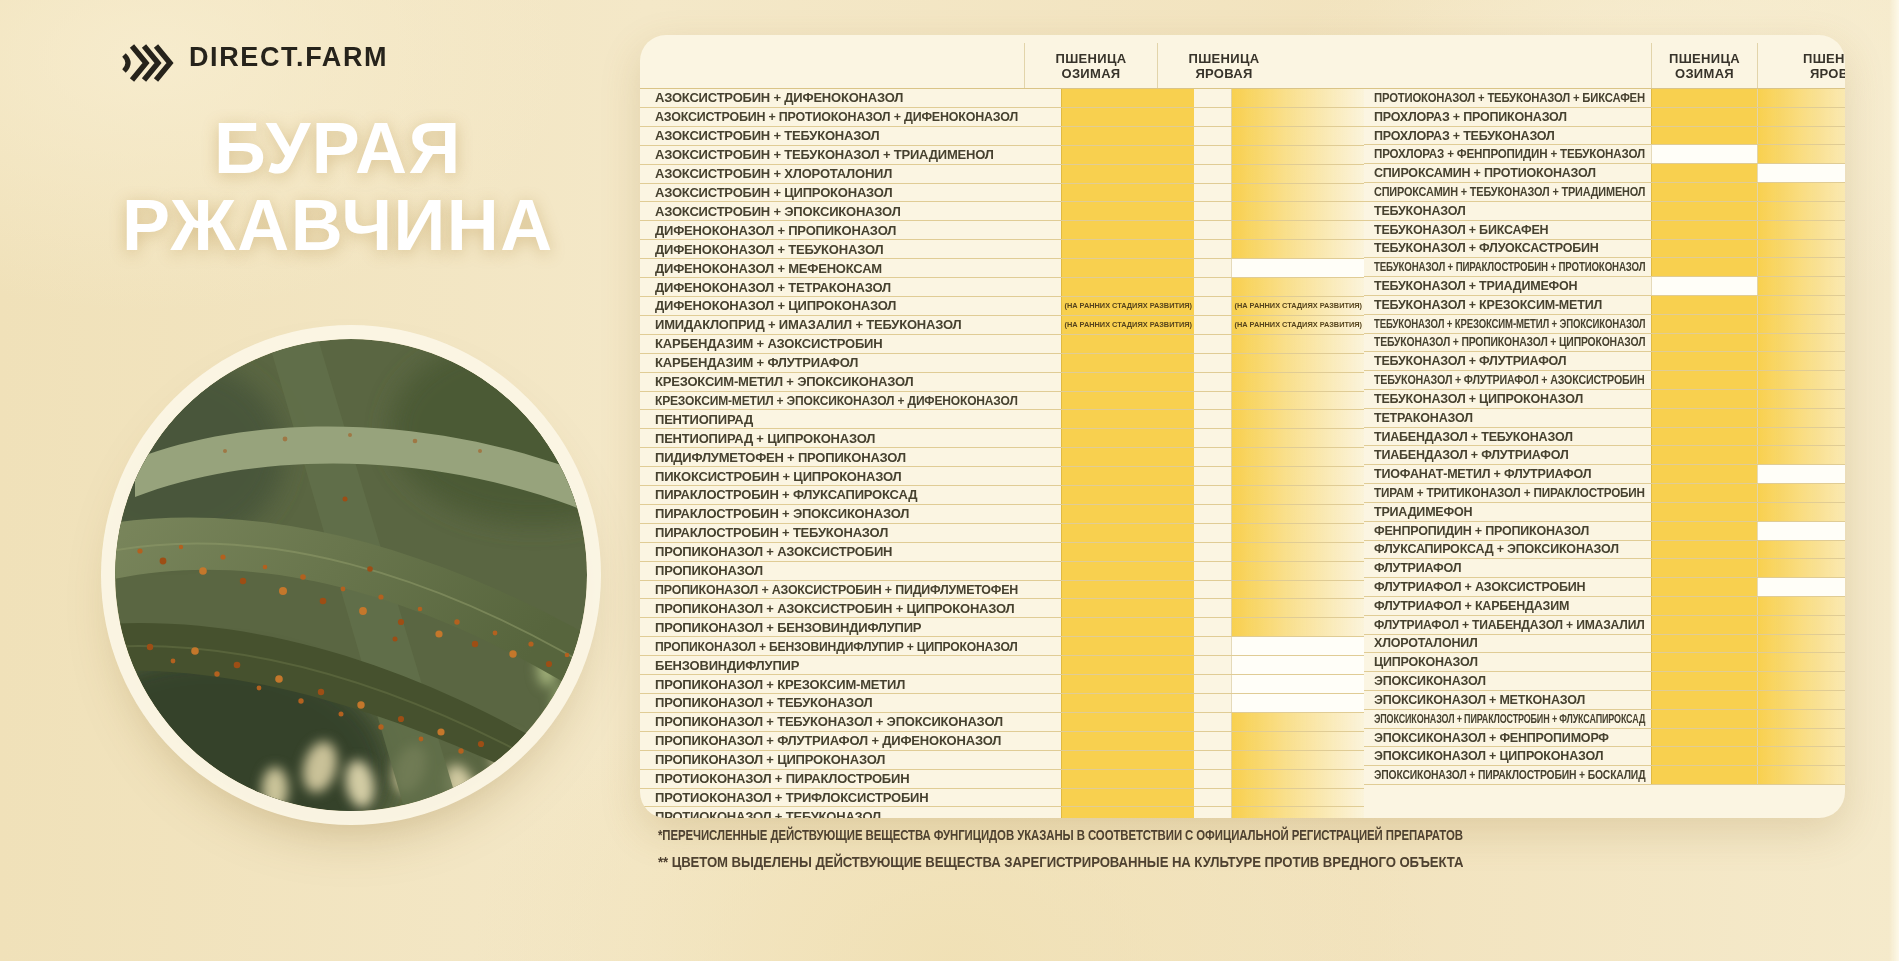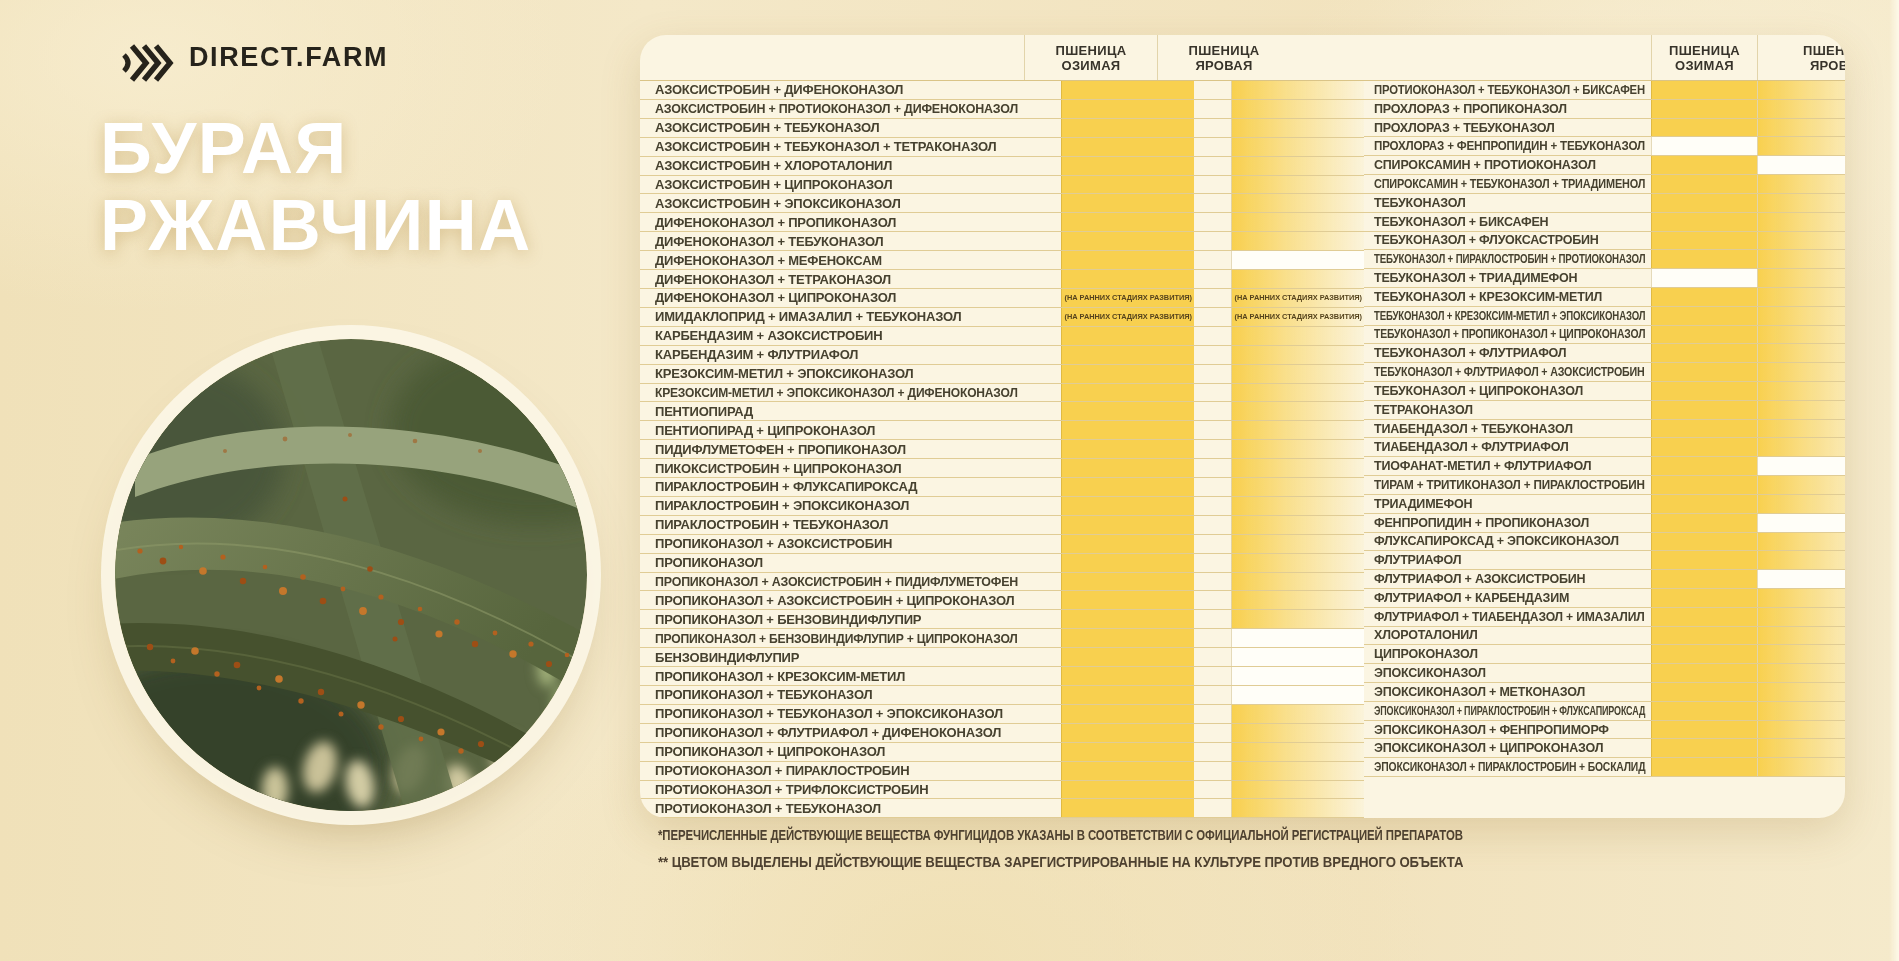--- a/index.html
+++ b/index.html
@@ -13,36 +13,36 @@
       linear-gradient(90deg,#F0E1B9 0%, #F4E8C8 34%, #F2E3BE 72%, #F5EACB 100%);}
   .page::after{content:"";position:absolute;right:0;top:0;width:10px;height:100%;
     background:linear-gradient(90deg,rgba(255,252,240,0),rgba(255,252,240,.8));}
 
   
   .brand{position:absolute;left:120px;top:42px;display:flex;align-items:flex-start;gap:15px;}
   .brand svg{display:block;}
   .brand-name{font-size:27px;font-weight:700;letter-spacing:1.6px;color:#26231B;}
 
   
-  .title{position:absolute;left:100px;top:110px;margin:0;color:#FFFFFF;font-weight:700;
+  .title{position:absolute;left:122px;top:110px;margin:0;color:#FFFFFF;font-weight:700;
     font-size:72px;line-height:77px;letter-spacing:1.5px;
-    text-shadow:0 3px 16px rgba(163,120,40,.35);}
+    text-shadow:0 3px 16px rgba(163,120,40,.35);text-align:center;}
   .title span{display:block;}
 
   
   .photo{position:absolute;left:115px;top:339px;width:472px;height:472px;border-radius:50%;
     overflow:hidden;box-shadow:0 0 0 14px rgba(251,245,229,.95), 0 28px 55px -12px rgba(120,85,20,.35);}
   .photo svg{display:block;}
 
   
   .card{position:absolute;left:640px;top:35px;width:1205px;height:783px;background:#FBF5E2;
     border-radius:26px;overflow:hidden;display:flex;align-items:flex-start;
     box-shadow:0 14px 40px rgba(140,100,25,.18);}
   .table{position:relative;}
-  .thead{display:grid;height:45px;border-bottom:1px solid rgba(186,148,44,.5);}
+  .thead{display:grid;height:45px;border-bottom:1px solid rgba(186,148,44,.5);margin-top:8px;}
   .row{display:grid;border-bottom:1px solid rgba(186,148,44,.42);}
   .t-left .thead,.t-left .row{grid-template-columns:384px 133px 133px;}
   .t-right .thead,.t-right .row{grid-template-columns:287px 106px 162px;}
   .t-left .row{height:17.92px;gap:37px;}
   .t-right .row{height:17.82px;}
   .th{display:flex;align-items:center;justify-content:center;text-align:center;
     border-left:1px solid rgba(170,135,40,.30);}
   .th span{display:inline-block;width:80px;font-size:13px;font-weight:700;line-height:15px;
     letter-spacing:.3px;color:#37332A;}
   .label{display:flex;align-items:center;padding:0 6px 0 15px;overflow:hidden;}
@@ -215,21 +215,21 @@
         </div>
         <div class="row">
           <div class="label">
             <span class="fit">АЗОКСИСТРОБИН + ТЕБУКОНАЗОЛ</span>
           </div>
           <div class="cell oz st-y"></div>
           <div class="cell ya st-y"></div>
         </div>
         <div class="row">
           <div class="label">
-            <span class="fit">АЗОКСИСТРОБИН + ТЕБУКОНАЗОЛ + ТЕТРАКОНАЗОЛ</span>
+            <span class="fit">АЗОКСИСТРОБИН + ТЕБУКОНАЗОЛ + ТРИАДИМЕНОЛ</span>
           </div>
           <div class="cell oz st-y"></div>
           <div class="cell ya st-y"></div>
         </div>
         <div class="row">
           <div class="label">
             <span class="fit">АЗОКСИСТРОБИН + ХЛОРОТАЛОНИЛ</span>
           </div>
           <div class="cell oz st-y"></div>
           <div class="cell ya st-y"></div>

